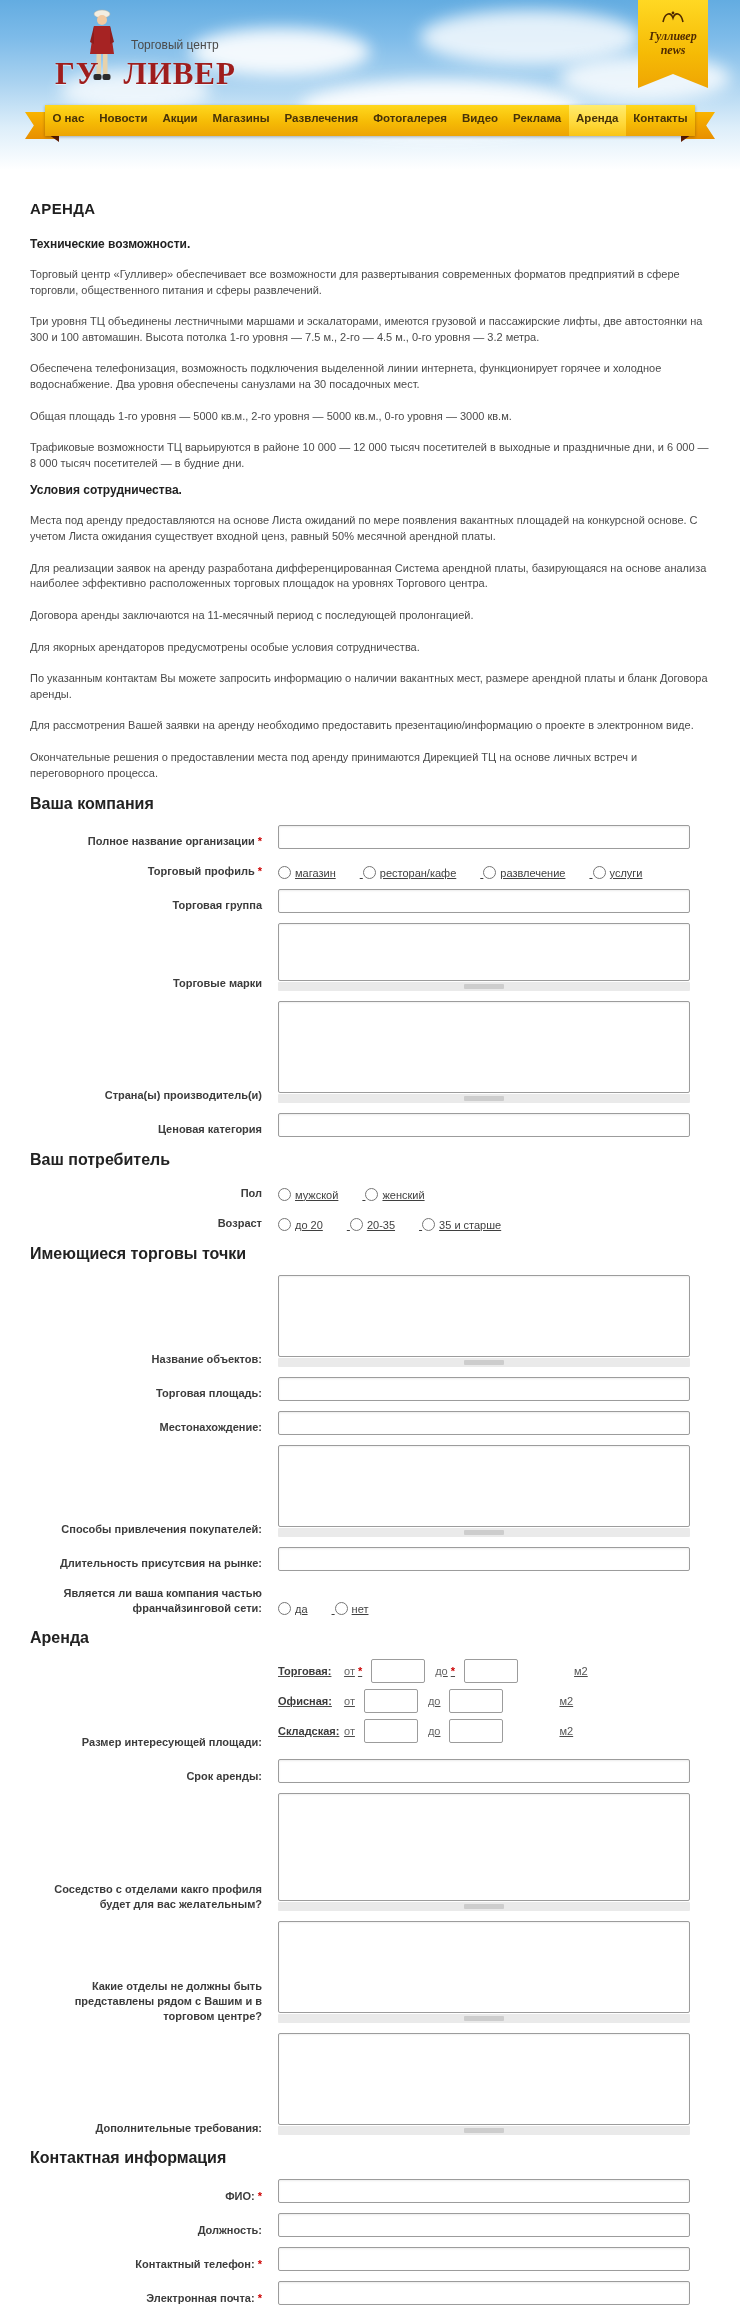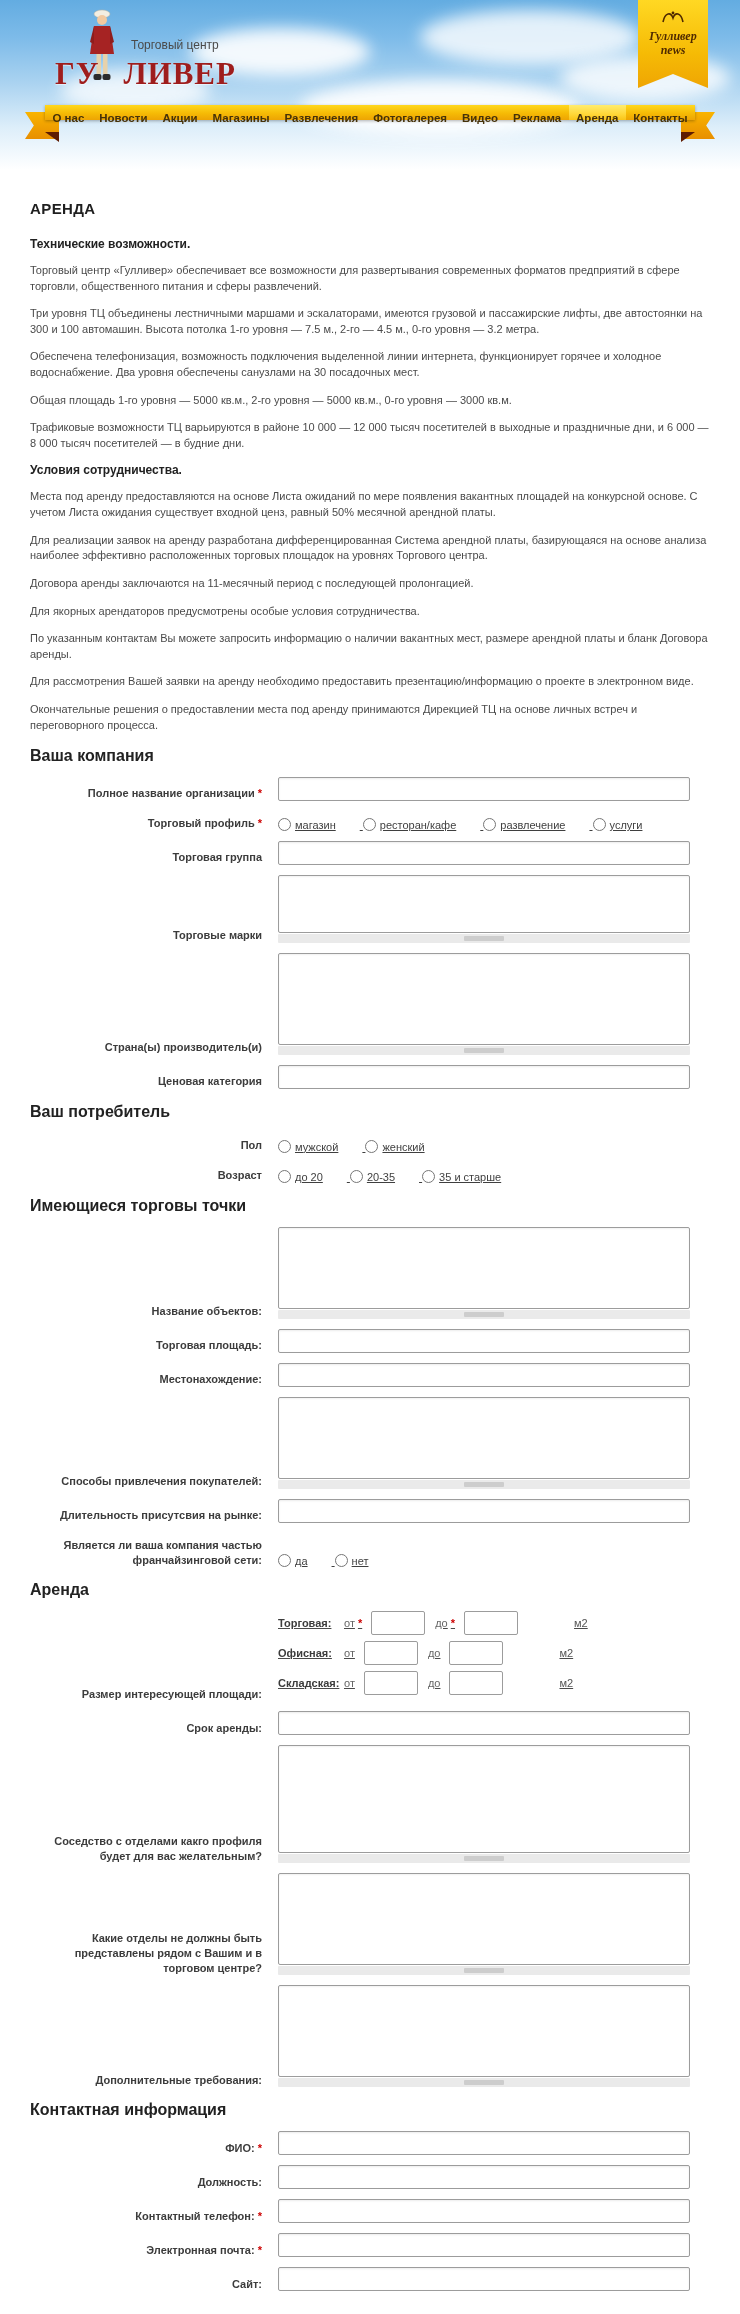--- a/index.html
+++ b/index.html
@@ -53,36 +53,36 @@
     position:absolute; top:112px; width:34px; height:27px; z-index:1;
     background:linear-gradient(180deg,#f9b400,#e88f00);
   }
   .ribbon-end.left  { left:25px;  clip-path:polygon(0 0,100% 0,100% 100%,0 100%,26% 50%); }
   .ribbon-end.right { right:25px; clip-path:polygon(0 0,100% 0,74% 50%,100% 100%,0 100%); }
   .ribbon-fold { position:absolute; top:132px; width:0; height:0; z-index:1; }
   .ribbon-fold.left  { left:45px;  border-top:10px solid #5f1c02; border-left:14px solid transparent; }
   .ribbon-fold.right { right:45px; border-top:10px solid #5f1c02; border-right:14px solid transparent; }
 
   .nav {
-    position:absolute; left:45px; right:45px; top:105px; height:15px; z-index:2;
+    position:absolute; left:45px; right:45px; top:105px; height:31px; z-index:2;
     display:flex; background:linear-gradient(180deg,#ffd81e 0%,#f6bb05 55%,#eda403 100%);
     box-shadow:0 1px 3px rgba(0,0,0,.3);
   }
   .nav a {
     flex:1 1 auto; text-align:center; line-height:27px;
     font-size:11.5px; font-weight:bold; color:#463209; text-decoration:none;
     white-space:nowrap; padding:0 4px;
   }
   .nav a.active { background:linear-gradient(180deg,#ffec6e 0%,#ffd839 60%,#f9c417 100%); }
 
   
   .content { padding:18px 30px 0 30px; }
   h1.page-title { font-size:15px; color:#1f1f1f; margin:12px 0 20px; font-weight:bold; letter-spacing:.4px; }
   h3.sub { font-size:12px; color:#222; margin:2px 0 12px; font-weight:bold; }
-  p.para { font-size:11px; line-height:1.42; color:#4a4a4a; margin:0 0 12px; }
+  p.para { font-size:11px; line-height:1.42; color:#4a4a4a; margin:16px 0 12px; }
 
   
   .section-h { font-size:16px; font-weight:bold; color:#222; margin:14px 0 12px; }
   .frow { display:flex; align-items:flex-end; margin-bottom:10px; }
   .frow .lbl {
     width:248px; flex:0 0 248px; text-align:right; padding-right:16px; padding-top:5px;
     font-size:11px; font-weight:bold; color:#3c3c3c; line-height:1.35;
   }
   .frow .lbl .req { color:#cc0000; font-weight:bold; }
   .fld { width:412px; flex:0 0 412px;text-decoration:underline; }

